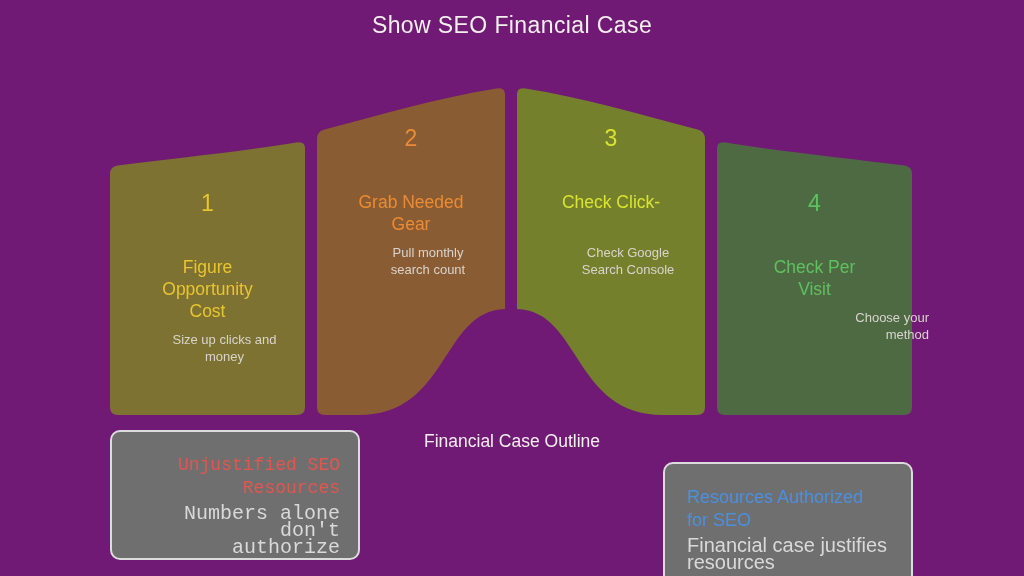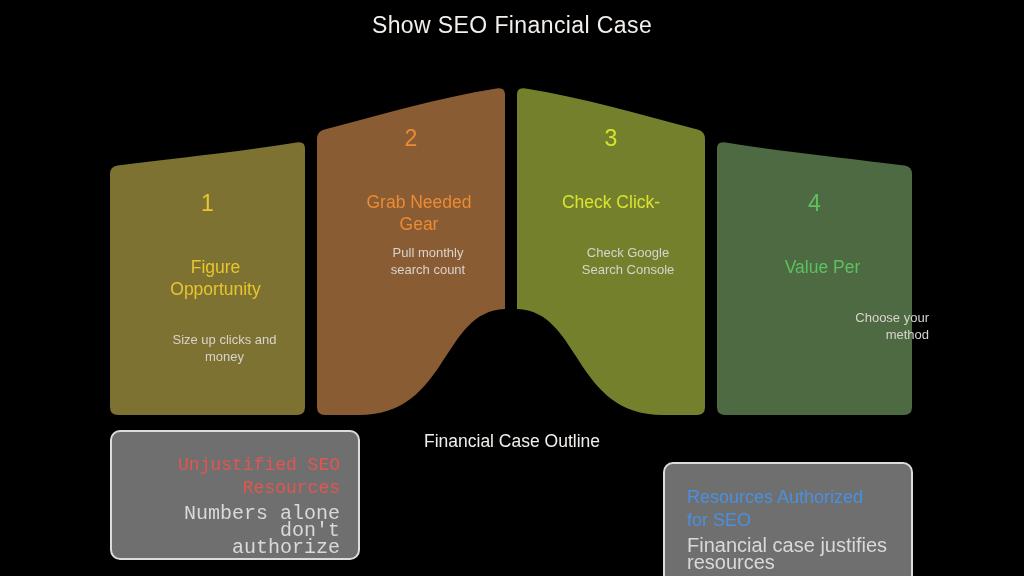--- a/index.html
+++ b/index.html
@@ -29,21 +29,21 @@
   }
   .step-title{
     position:absolute;left:0;width:100%;
     font-size:17.5px;font-weight:500;line-height:22px;
   }
   .step-sub{
     position:absolute;left:17px;width:100%;
     font-size:13px;line-height:16.5px;
   }
   .s1 .step-number,.s4 .step-number{top:189px;}
-  .s1 .step-title,.s4 .step-title{top:256px;padding-left:8px;}
+  .s1 .step-title,.s4 .step-title{top:256px;}
   .s1 .step-sub{top:332px;}
   .s4 .step-sub{top:310px;}
   .s2 .step-number,.s3 .step-number{top:124px;}
   .s2 .step-title,.s3 .step-title{top:191px;}
   .s2 .step-sub,.s3 .step-sub{top:245px;}
   .line{display:block;}
   .outline-label{
     position:absolute;left:362px;top:431px;width:300px;
     text-align:center;font-size:17.5px;
   }
@@ -60,21 +60,21 @@
     font-size:18px;font-weight:500;line-height:23px;
   }
   .box-sub{
     margin-top:5px;
     font-size:20px;line-height:17px;
   }
 </style>
 </head>
 <body>
 
-<div id="stage" style="background: #000000;">
+<div id="stage" style="background: #701a75;">
 
   <div class="page-title" style="color: rgb(242, 239, 236);">Show SEO Financial Case</div>
 
   <svg id="arch-svg" width="1024" height="576" viewBox="0 0 1024 576">
     <path d="M 110 407 L 110 174 Q 110 166.5 117.5 165.5
              C 172 158.5 235 152.5 296.5 142.5
              Q 305 141 305 148.5 L 305 407
              Q 305 415 297 415 L 118 415 Q 110 415 110 407 Z" fill="#7d7231"></path>
     <path d="M 317 407 L 317 139 Q 317 131.5 324.5 129.5
              C 383 114 438 98 496.5 88.5
@@ -90,30 +90,31 @@
              C 787 152.5 850 158.5 904.5 165.5
              Q 912 166.5 912 174 L 912 407
              Q 912 415 904 415 L 725 415 Q 717 415 717 407 Z" fill="#4e6a43"></path>
   </svg>
 
   <div class="step-text s1">
     <div class="step-number" style="color: rgb(233, 197, 47);">1</div>
     <div class="step-title" style="color: rgb(233, 197, 47);">
       <span class="line">Figure</span>
       <span class="line">Opportunity</span>
+      <span class="line">Cost</span>
     </div>
     <div class="step-sub" style="color: rgb(216, 212, 205);">
       <span class="line">Size up clicks and</span>
       <span class="line">money</span>
     </div>
   </div>
 
   <div class="step-text s2">
     <div class="step-number" style="color: rgb(236, 139, 51);">2</div>
-    <div class="step-title" style="color: rgb(236, 139, 51); padding-left: 8px;">
+    <div class="step-title" style="color: rgb(236, 139, 51);">
       <span class="line">Grab Needed</span>
       <span class="line">Gear</span>
     </div>
     <div class="step-sub" style="color: rgb(216, 212, 205);">
       <span class="line">Pull monthly</span>
       <span class="line">search count</span>
     </div>
   </div>
 
   <div class="step-text s3">
@@ -123,21 +124,22 @@
     </div>
     <div class="step-sub" style="color: rgb(216, 212, 205);">
       <span class="line">Check Google</span>
       <span class="line">Search Console</span>
     </div>
   </div>
 
   <div class="step-text s4">
     <div class="step-number" style="color: rgb(95, 192, 95);">4</div>
     <div class="step-title" style="color: rgb(95, 192, 95);">
-      <span class="line">Value Per</span>
+      <span class="line">Check Per</span>
+      <span class="line">Visit</span>
     </div>
     <div class="step-sub" style="color: rgb(216, 212, 205); text-align: right;">
       <span class="line">Choose your</span>
       <span class="line">method</span>
     </div>
   </div>
 
   <div class="outline-label" style="color: rgb(242, 239, 236);">Financial Case Outline</div>
 
   <div class="outcome-box negative" style="background: rgb(111, 111, 111); border-color: rgb(220, 220, 220); font-family: Liberation Mono, monospace;">

